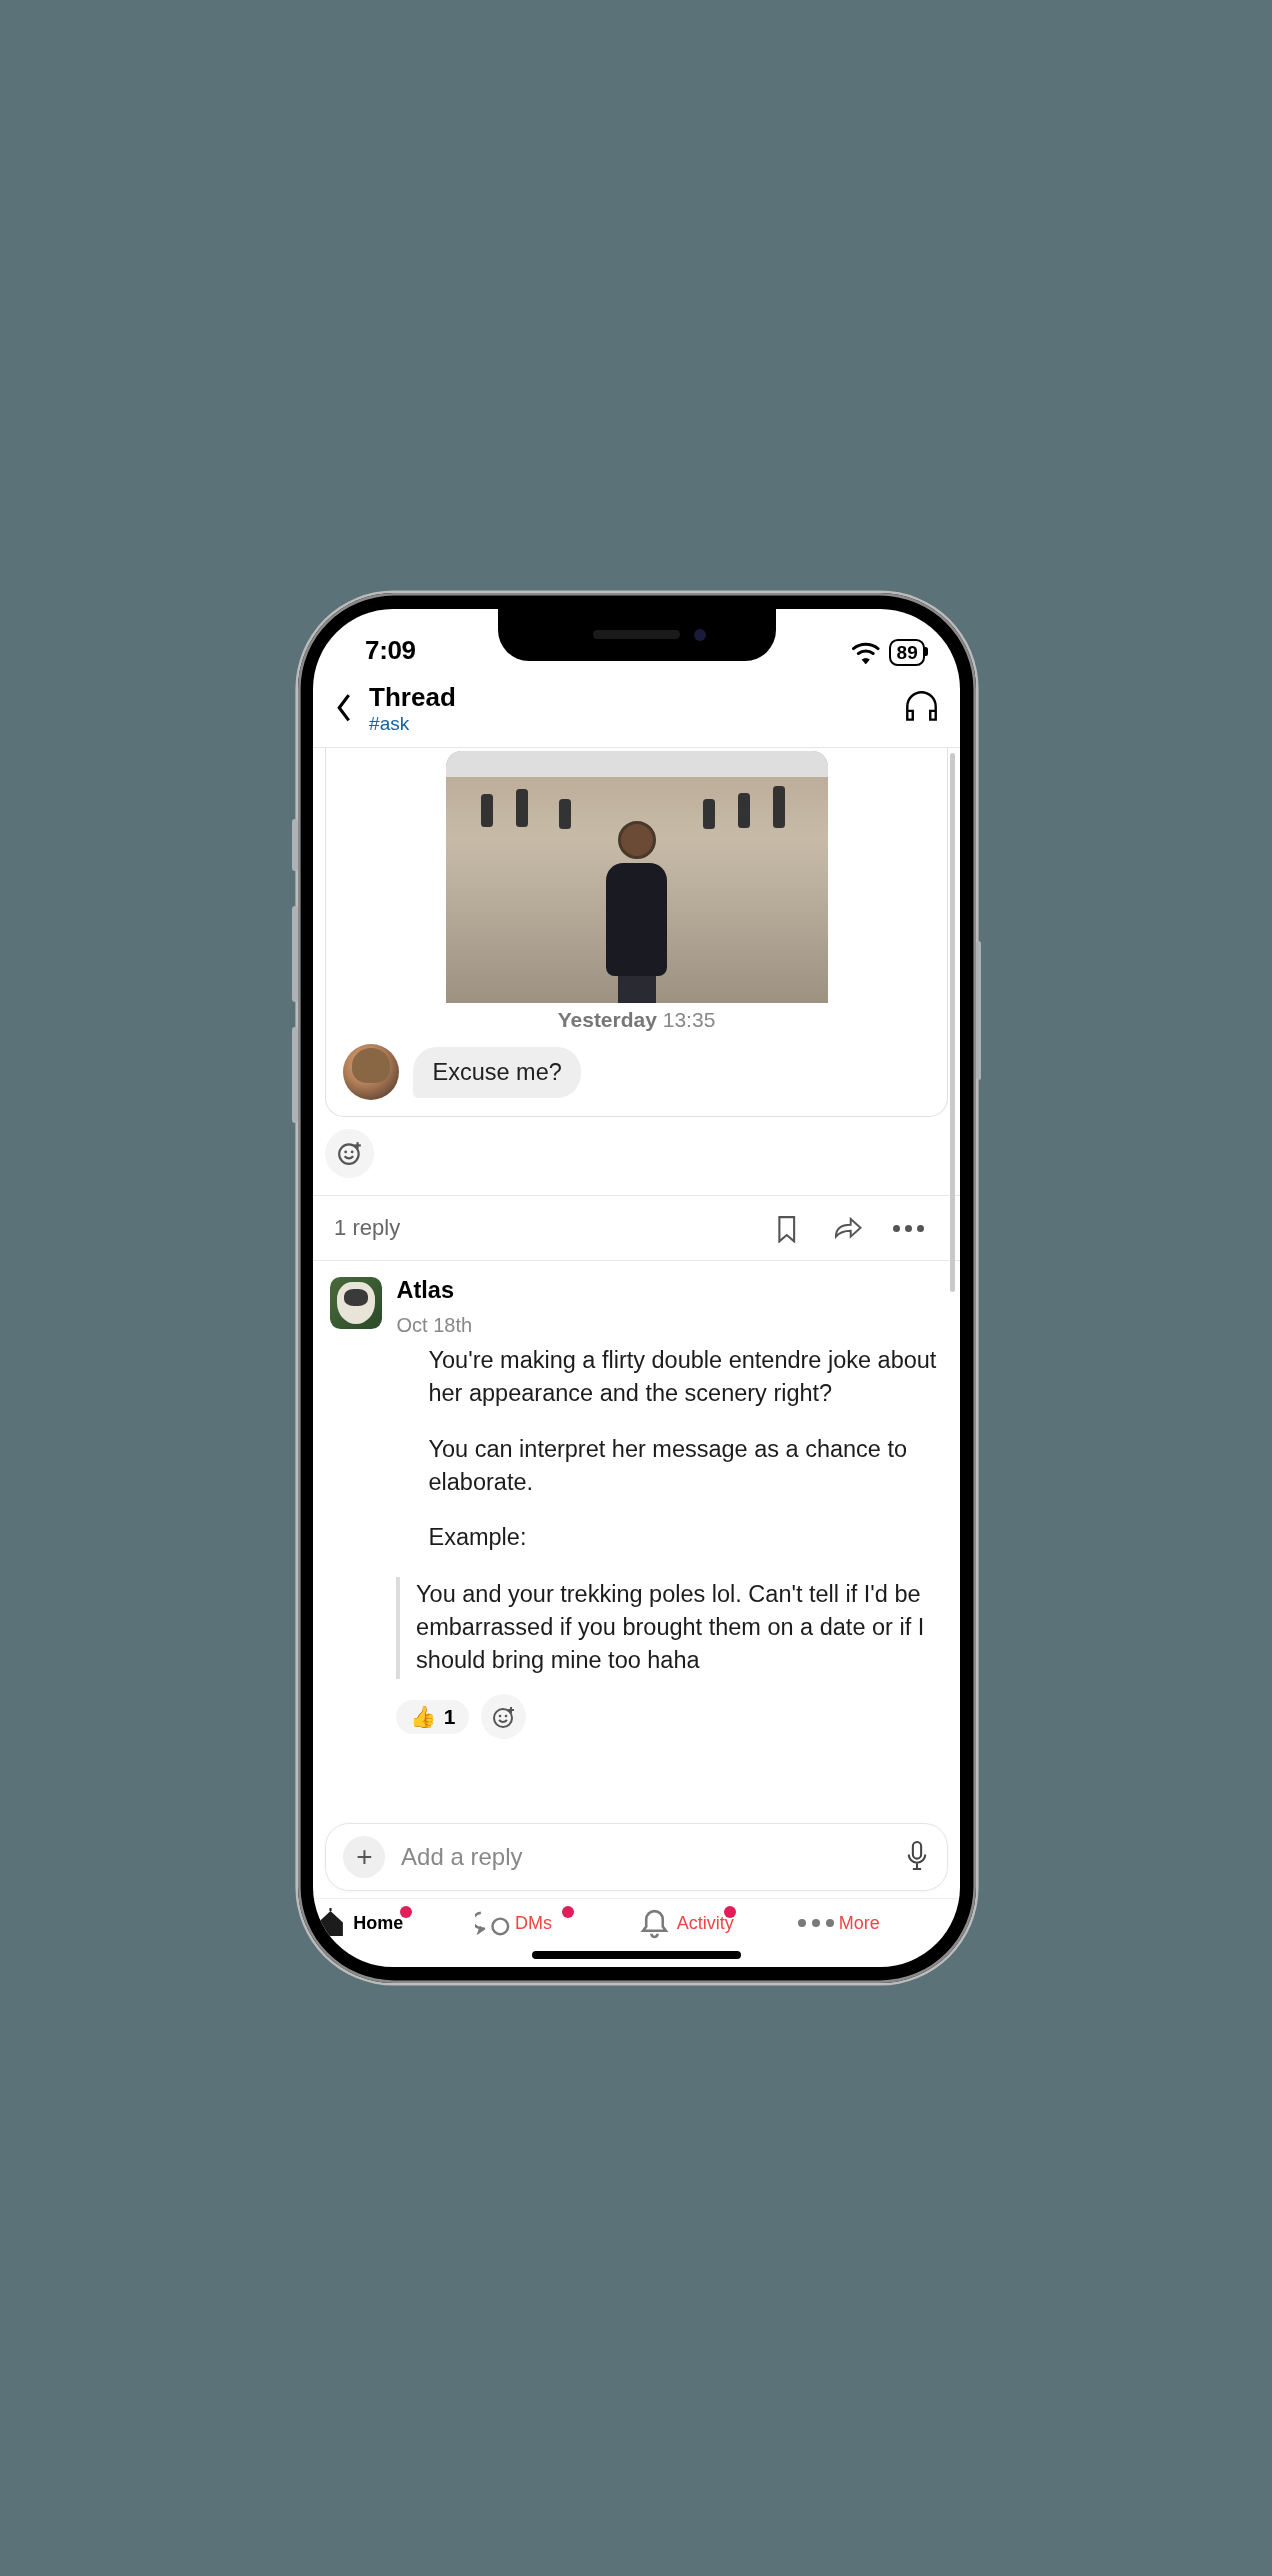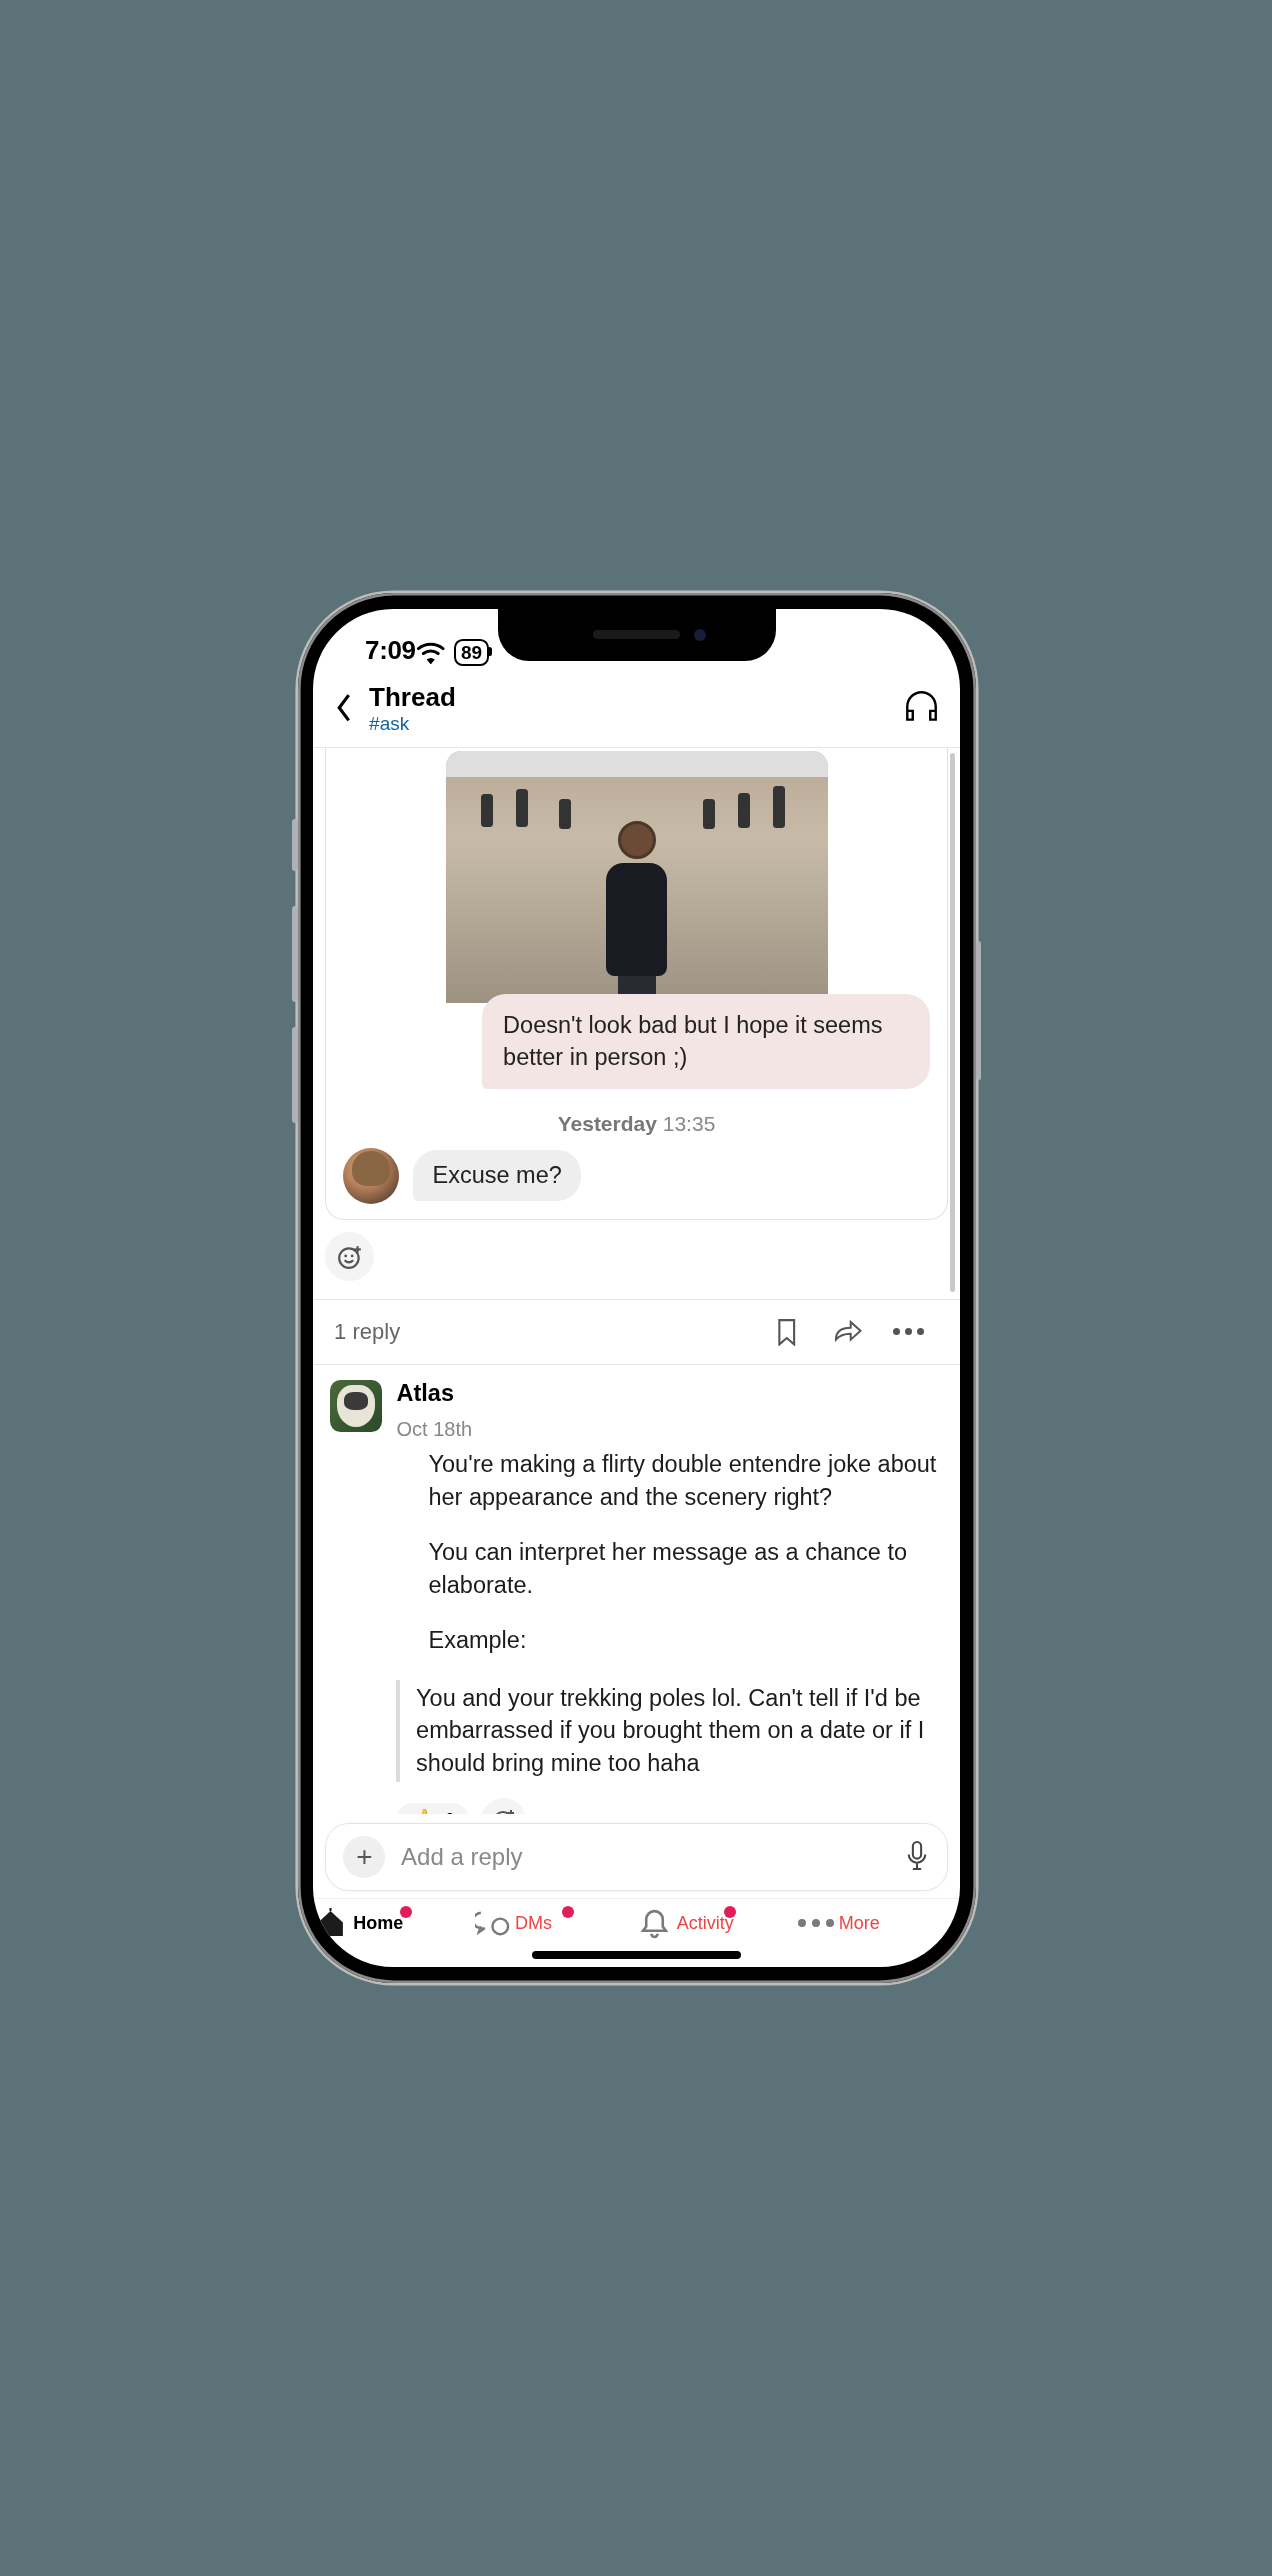--- a/index.html
+++ b/index.html
@@ -38,21 +38,21 @@
   }
   .notch {
     position: absolute; top:0; left:50%; transform:translateX(-50%);
     width: 278px; height: 52px; background:#000; border-radius: 0 0 31px 31px;
     z-index: 50;
     display:flex; align-items:center; justify-content:center; gap:52px;
   }
   .notch .speaker { width:87px; height:8.7px; background:#1a1a1a; border-radius:4.3px;}
   .notch .cam { width:12px; height:12px; border-radius:50%; background:#1a1a3a; position:absolute; right:70px;}
   .status-bar {
-    height: 61px; display:flex; align-items:flex-end; justify-content:flex-start;
+    height: 61px; display:flex; align-items:flex-end; justify-content:space-between;
     padding: 0 35px 3.5px 52px;
   }
   .status-time { font-size:26px; font-weight:700; letter-spacing:-0.4px;}
   .status-right { display:flex; align-items:center; gap:8.7px;}
   .wifi-icon svg { width:29.5px; height:22.6px; display:block;}
   .battery-pill { border:2.6px solid #000; border-radius:8.7px; padding:0.9px 5.2px 0; font-size:19px; font-weight:700; position:relative;}
   .battery-pill::after { content:""; position:absolute; right:-5.2px; top:6px; width:3.5px; height:8.7px; background:#000; border-radius:0 2.6px 2.6px 0;}
   
   .nav-header {
     display:flex; align-items:center; padding: 12px 21px 12px 14px; border-bottom:0.9px solid #e6e6e6;
@@ -246,21 +246,20 @@
           <div class="fig" style="left:113px;top:48px;height:29.5px"></div>
           <div class="fig" style="right:43px;top:35px;height:42px"></div>
           <div class="fig" style="right:78px;top:42px;height:35px"></div>
           <div class="fig" style="right:113px;top:48px;height:29.5px"></div>
           <div class="person">
               <div class="head"></div>
               <div class="body"></div>
               <div class="legs"></div>
             </div>
         </div>
-        <div class="pink-bubble">Doesn't look bad but I hope it seems better in person ;)</div>
         <div class="timestamp-row">
           <b>Yesterday</b> <span>13:35</span>
         </div>
         <div class="reply-row">
           <div class="avatar-sm"></div>
           <div class="gray-bubble">Excuse me?</div>
         </div>
       </div>
 
       <div class="react-row">

